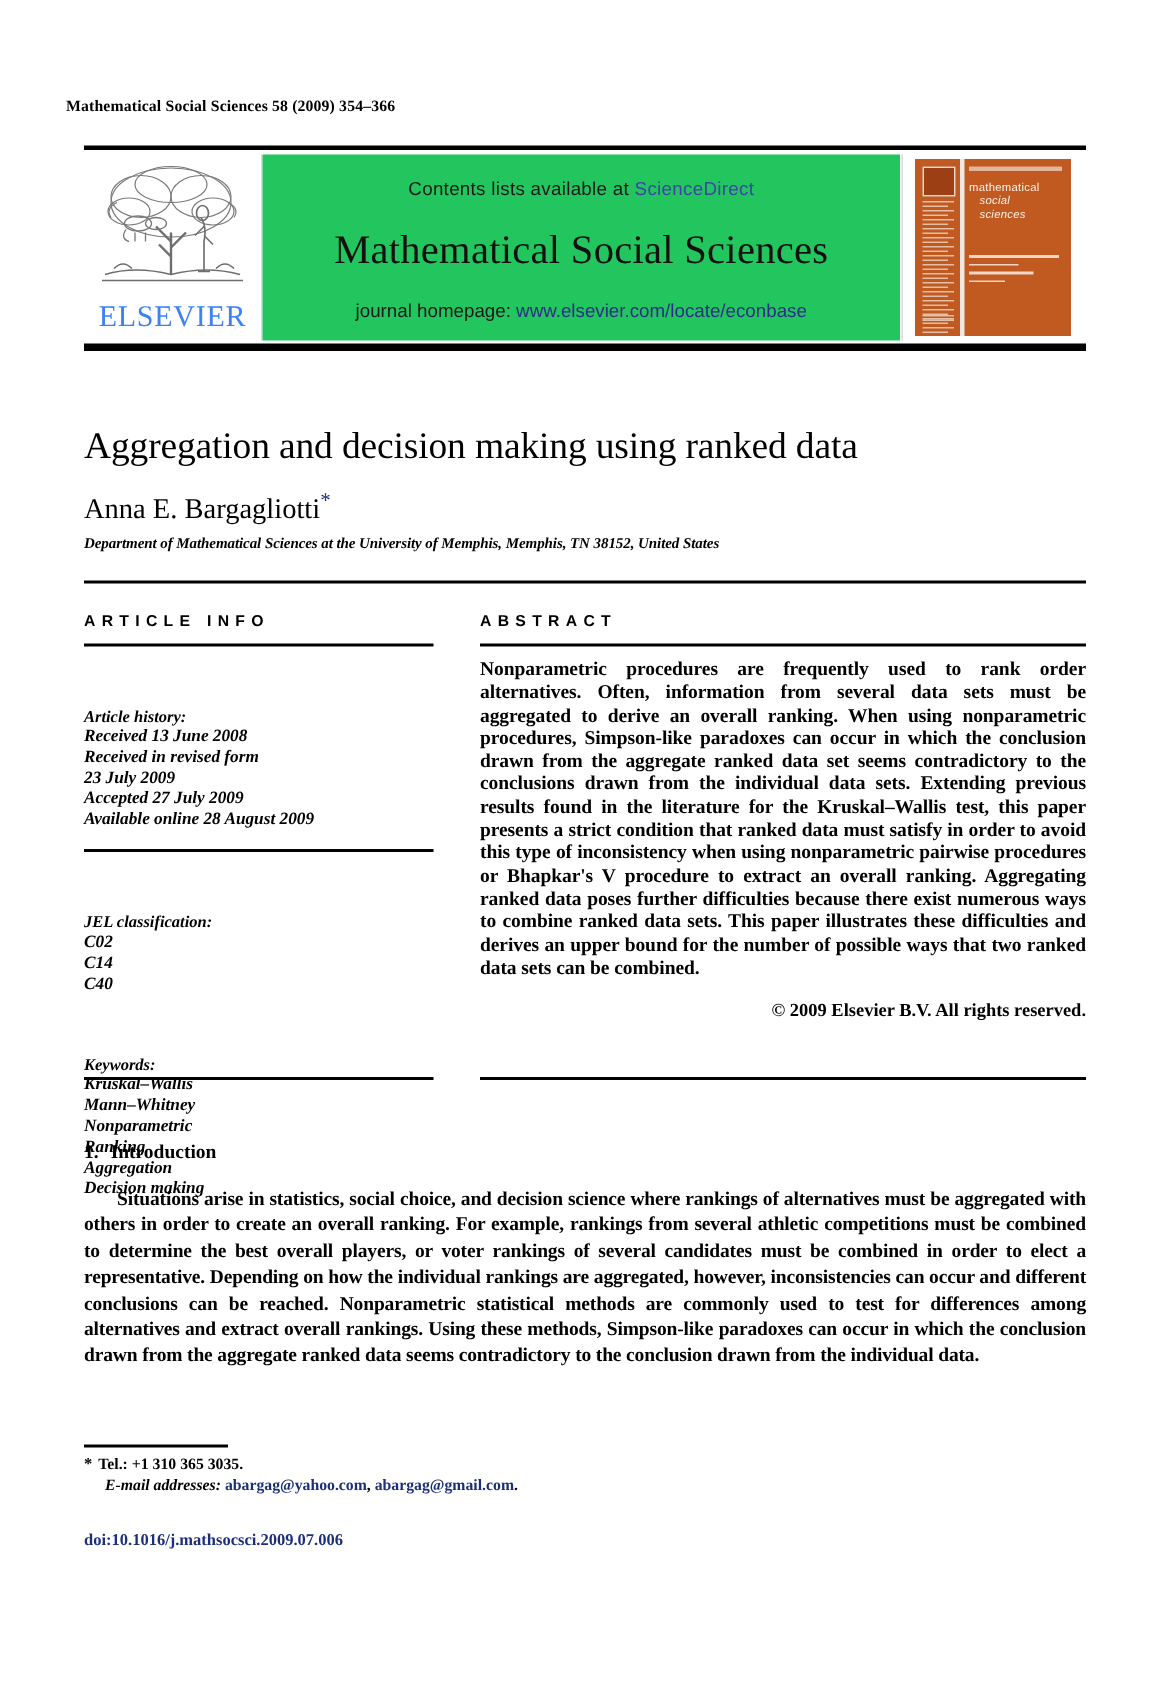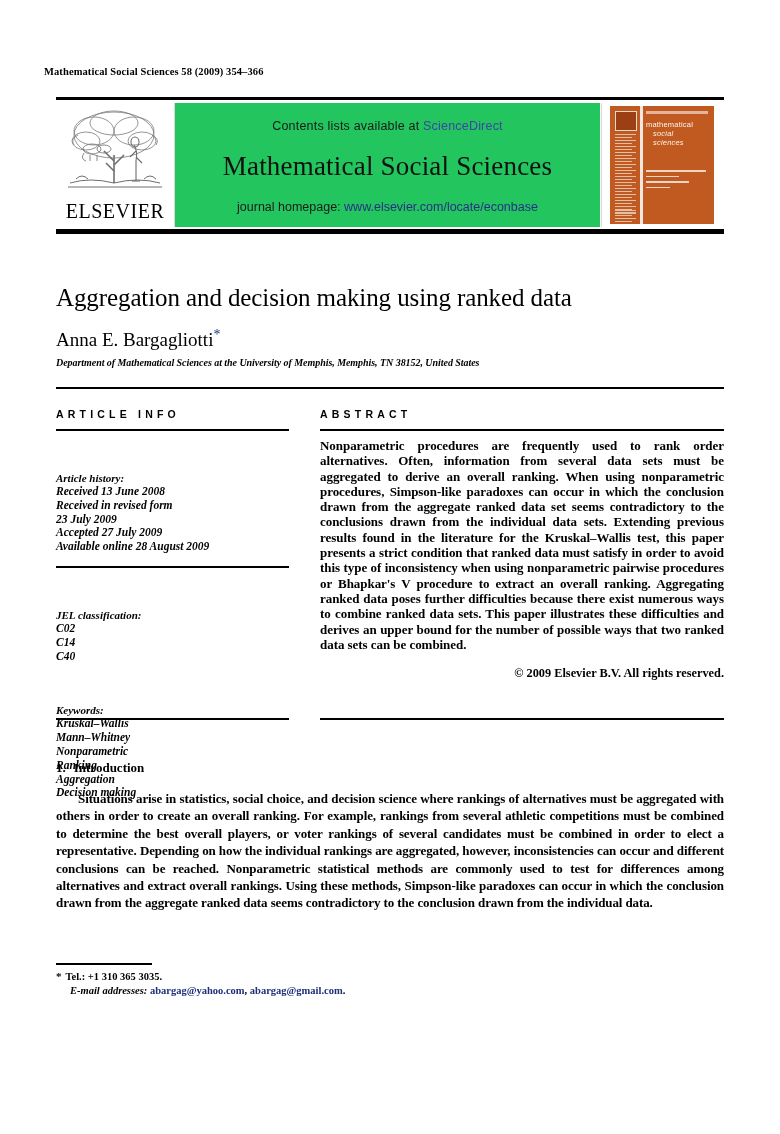--- a/index.html
+++ b/index.html
@@ -65,21 +65,21 @@
   }
   .elsevier-word {
     position: absolute;
     left: 0;
     bottom: 4px;
     width: 118px;
     text-align: center;
     font-family: "Liberation Serif", serif;
     font-size: 20px;
     letter-spacing: 0.5px;
-    color: #000000;
+    color: #3b82f6;
     font-weight: normal;
   }
   .banner {
     position: absolute;
     left: 119px;
     top: 0;
     width: 425px;
     height: 124px;
     background: #22c55e;
   }
@@ -563,15 +563,16 @@
     <p class="para">Situations arise in statistics, social choice, and decision science where rankings of alternatives must be aggregated with others in order to create an overall ranking. For example, rankings from several athletic competitions must be combined to determine the best overall players, or voter rankings of several candidates must be combined in order to elect a representative. Depending on how the individual rankings are aggregated, however, inconsistencies can occur and different conclusions can be reached. Nonparametric statistical methods are commonly used to test for differences among alternatives and extract overall rankings. Using these methods, Simpson-like paradoxes can occur in which the conclusion drawn from the aggregate ranked data seems contradictory to the conclusion drawn from the individual data.</p>
   </div>
 
   <div class="footnote-rule"></div>
   <div class="footnotes">
     <p class="fn-line"><span class="fn-star">*</span><span>Tel.: +1 310 365 3035.</span></p>
     <p class="fn-line fn-indent"><span class="fn-label">E-mail addresses:</span>&nbsp;<span class="mail-link">abargag@yahoo.com</span><span>, </span><span class="mail-link">abargag@gmail.com</span><span>.</span></p>
   </div>
 
   <div class="colophon">
+    <p class="doi">doi:10.1016/j.mathsocsci.2009.07.006</p>
   </div>
 
 </div>
 
 </body></html>

